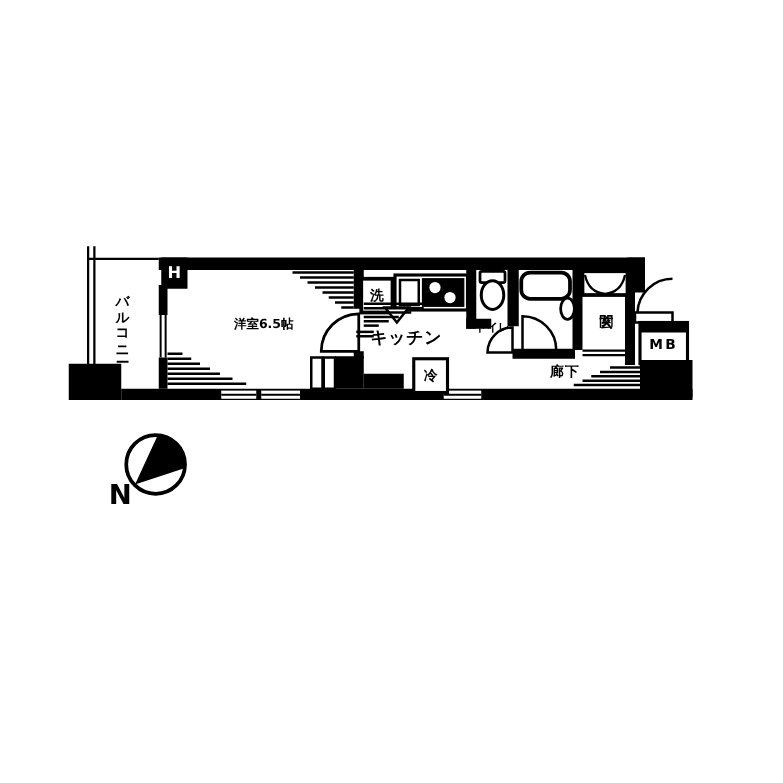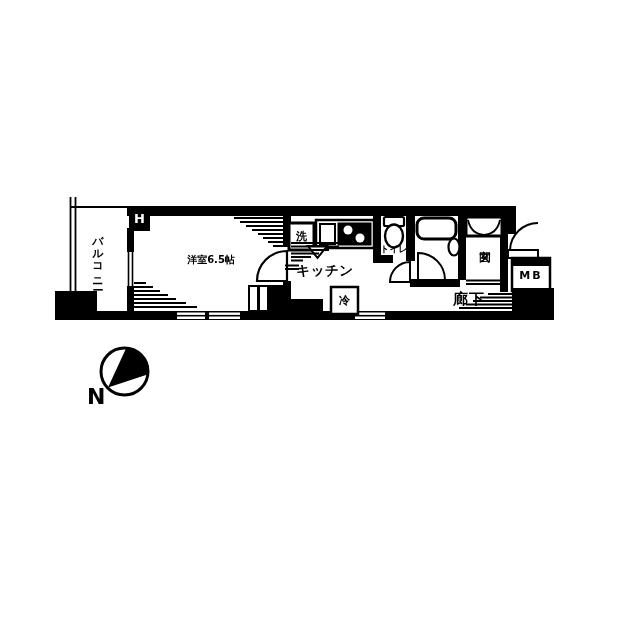--- a/index.html
+++ b/index.html
@@ -145,23 +145,23 @@
 <div class="lbl center" style="left:129px;top:206px;width:21px;height:25px;font-size:13px;color:#fff;">H</div>
 
 <div class="lbl center" style="left:168px;top:252px;width:86px;height:16px;font-size:10px;">洋室6.5帖</div>
 
 <div class="lbl center" style="left:289px;top:223px;width:25px;height:27px;font-size:11px;">洗</div>
 
 <div class="lbl center" style="left:290px;top:263px;width:70px;height:15px;font-size:13.5px;letter-spacing:0.5px;">キッチン</div>
 
 <div class="lbl center" style="left:331px;top:287px;width:27px;height:27px;font-size:11px;">冷</div>
 
-<div class="lbl center" style="left:379px;top:244px;width:30px;height:10px;font-size:9px;">トイレ</div>
+<div class="lbl center" style="left:379px;top:258px;width:30px;height:10px;font-size:9px;">トイレ</div>
 
 <div class="lbl vert" style="left:479px;top:242px;font-size:11px;letter-spacing:1px;">玄関</div>
 
 <div class="lbl center" style="left:512px;top:269px;width:38px;height:13px;font-size:11px;letter-spacing:2px;">MB</div>
 
-<div class="lbl" style="left:453px;top:292px;font-size:15px;letter-spacing:1px;">廊下</div>
+<div class="lbl" style="left:440px;top:292px;font-size:11px;letter-spacing:1px;">廊下</div>
 
 <div class="lbl" style="left:87px;top:386px;font-size:22px;">N</div>
 
 </div>
 
 </body></html>

